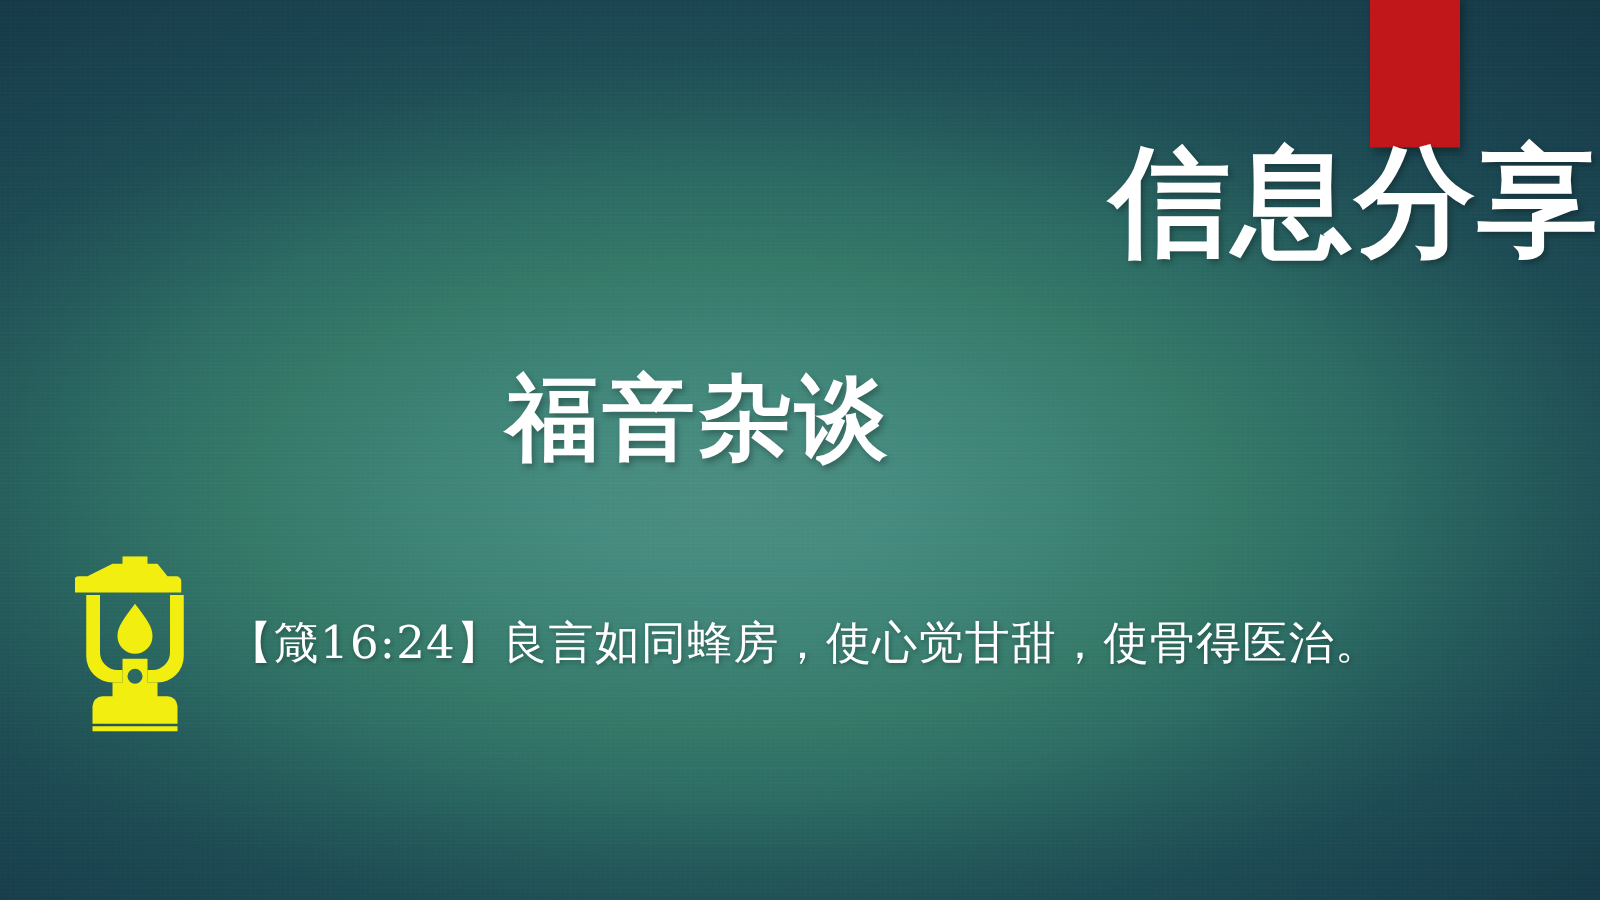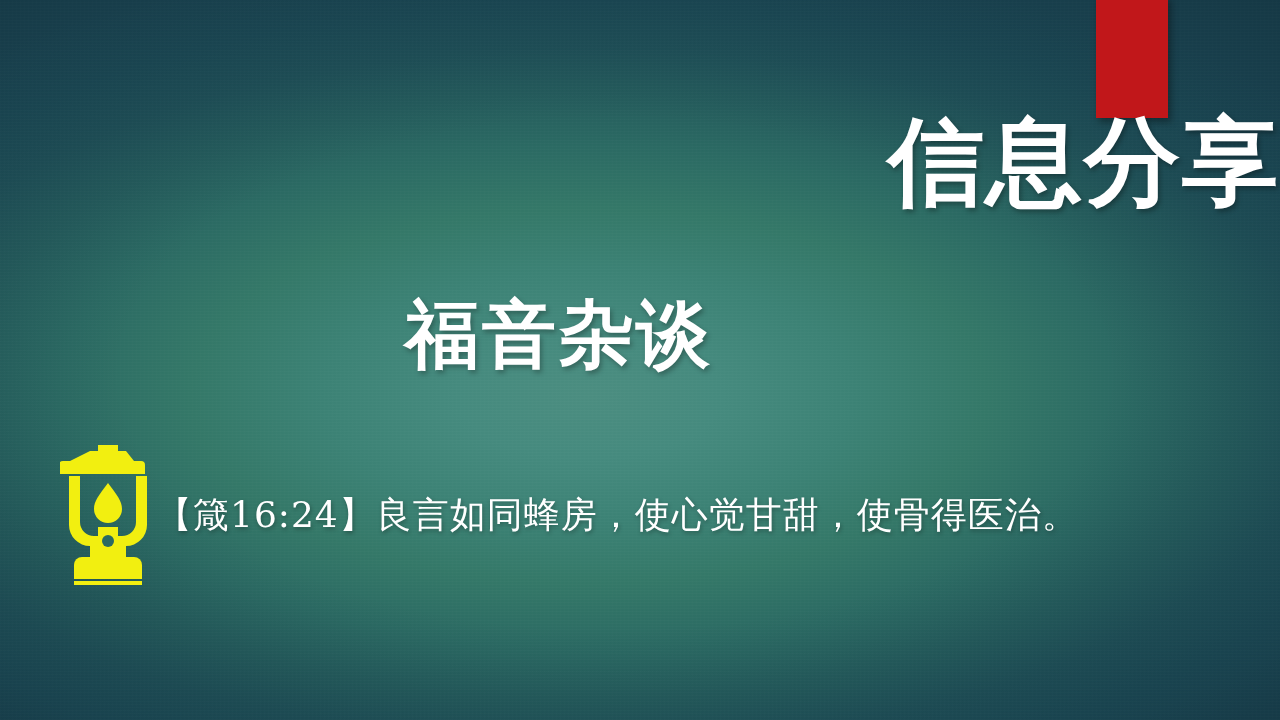--- a/index.html
+++ b/index.html
@@ -97,20 +97,21 @@
 
   
   #verse-row {
     position: absolute;
     left: 60px;
     top: 440px;
     width: 1190px;
     height: 150px;
     display: flex;
     align-items: center;
+    gap: 26px;
   }
   #lamp-icon {
     flex: 0 0 auto;
     width: 96px;
     height: 140px;
     display: block;
   }
   #verse-text {
     flex: 1 1 auto;
     color: #ffffff;

